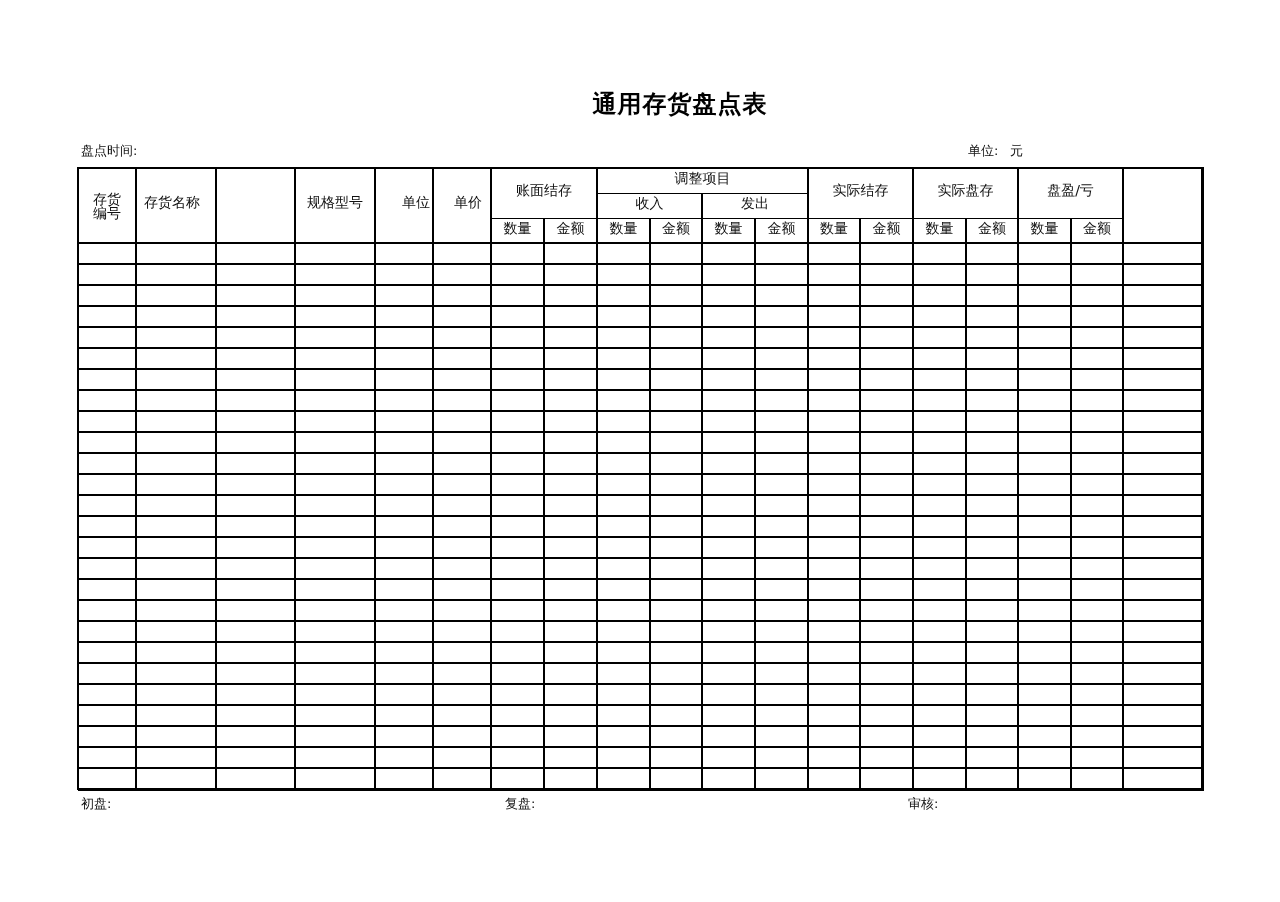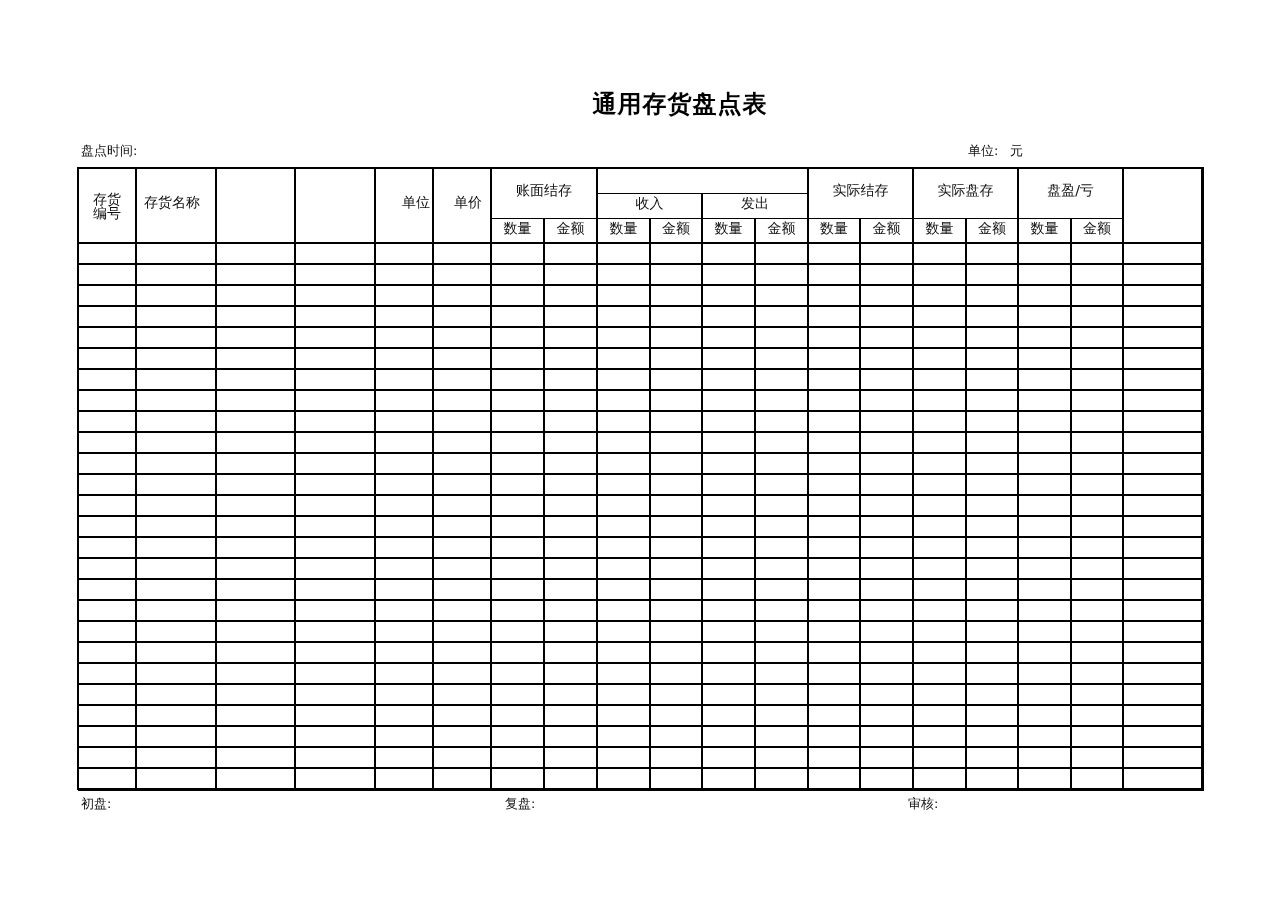--- a/index.html
+++ b/index.html
@@ -24,24 +24,26 @@
 <div class="meta" style="left:968px; top:142px;">单位:</div>
 <div class="meta" style="left:1010px; top:142px;">元</div>
 
 <div class="grid" id="grid">
 
   <div class="cell stack" style="left:78px; top:168px; width:58px; height:75px; flex-direction:column;">
     <span>存货</span>
     <span>编号</span>
   </div>
   <div class="cell" style="left:136px; top:168px; width:72px; height:70px;">存货名称</div>
+  <div class="cell" style="left:295px; top:168px; width:80px; height:70px;">规格型号</div>
   <div class="cell" style="left:375px; top:168px; width:58px; height:70px;padding-left:24px;">单位</div>
   <div class="cell" style="left:433px; top:168px; width:70px; height:70px;text-align:center;">单价</div>
 
   <div class="cell" style="left:491px; top:168px; width:106px; height:45px;">账面结存</div>
+  <div class="cell" style="left:597px; top:168px; width:211px; height:22px;">调整项目</div>
   <div class="cell" style="left:597px; top:193px; width:105px; height:22px;">收入</div>
   <div class="cell" style="left:702px; top:193px; width:106px; height:22px;">发出</div>
   <div class="cell" style="left:913px; top:168px; width:105px; height:45px;">实际盘存</div>
   <div class="cell" style="left:808px; top:168px; width:105px; height:45px;">实际结存</div>
   <div class="cell" style="left:1018px; top:168px; width:105px; height:45px;">盘盈/亏</div>
 
   <div id="subheaders">
       <div class="cell" style="left: 491px; top: 218px; width: 53px; height: 22px;">数量</div>
       <div class="cell" style="left: 544px; top: 218px; width: 53px; height: 22px;">金额</div>
       <div class="cell" style="left: 597px; top: 218px; width: 53px; height: 22px;">数量</div>

